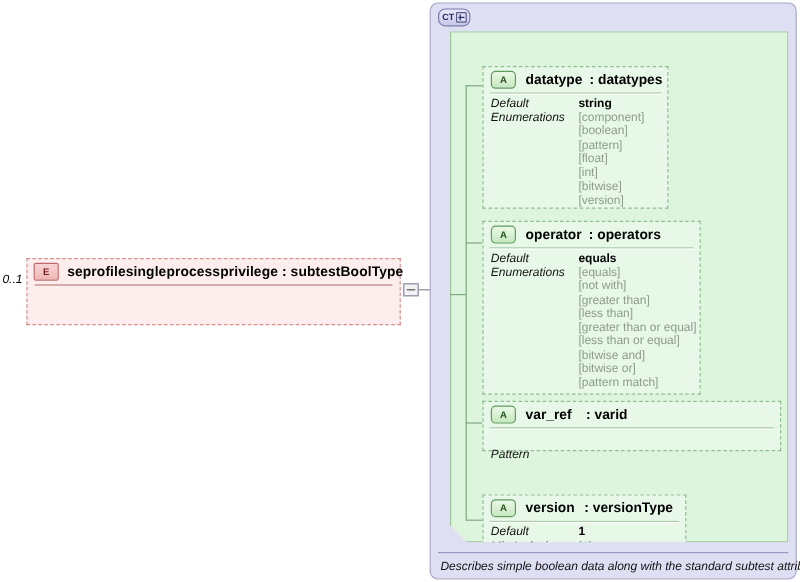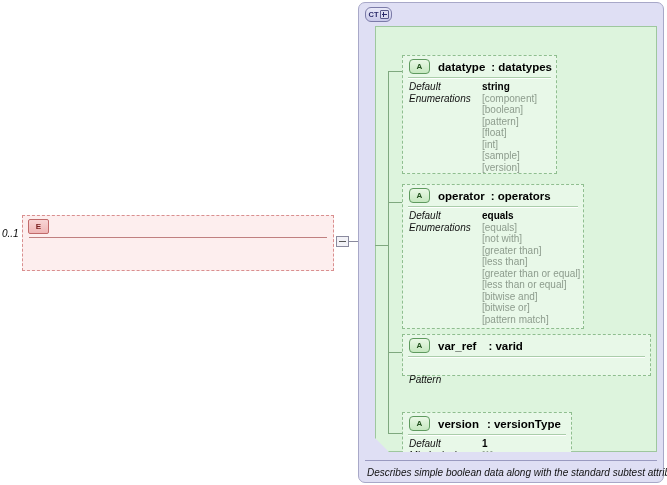--- a/index.html
+++ b/index.html
@@ -332,20 +332,21 @@
   }
 </style>
 </head>
 <body>
 
 <div id="occurs-label">0..1</div>
 
 <div id="left-element">
   <div class="hdr">
     <span class="icon-e">E</span>
+    <span class="title">seprofilesingleprocessprivilege : subtestBoolType</span>
   </div>
   <div class="hdr-sep"></div>
 </div>
 
 <div id="conn-box"></div>
 <div id="conn-line"></div>
 
 <div id="ct-panel">
 
   <div class="ct-head">
@@ -379,21 +380,21 @@
           </span>
         </div>
         <div class="facet-row">
           <span class="facet-label">Enumerations</span>
           <span class="facet-vals">
             <span class="v-enum">[component]</span>
             <span class="v-enum">[boolean]</span>
             <span class="v-enum">[pattern]</span>
             <span class="v-enum">[float]</span>
             <span class="v-enum">[int]</span>
-            <span class="v-enum">[sample]</span>
+            <span class="v-enum">[bitwise]</span>
             <span class="v-enum">[version]</span>
           </span>
         </div>
       </div>
     </div>
 
     <div class="attr-box" style="left:26px; top:157px; width:182px; height:145px;">
       <div class="ab-head">
         <span class="icon-a">A</span>
         <span class="ab-name">operator</span>

